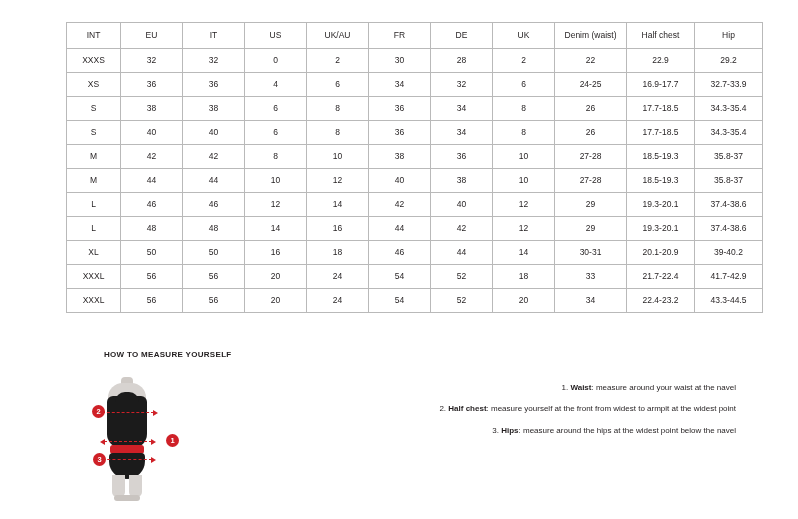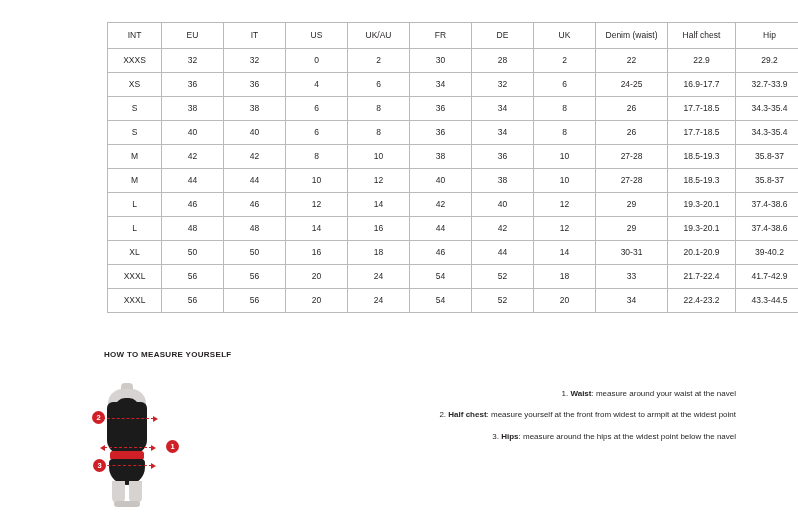--- a/index.html
+++ b/index.html
@@ -15,21 +15,20 @@
     position: relative;
     overflow: hidden;
   }
 
   
   .table-wrap {
     position: absolute;
     left: 66px;
     top: 22px;
     width: 666px;
-    margin-left: 41px;
   }
   table.size-table {
     border-collapse: collapse;
     width: 666px;
     table-layout: fixed;
   }
   table.size-table th,
   table.size-table td {
     border: 1px solid #b9b9b9;
     height: 23px;
@@ -63,21 +62,21 @@
     position: absolute;
     left: 66px;
     top: 350px;
     width: 670px;
   }
   .measure-title {
     font-size: 8px;
     font-weight: bold;
     letter-spacing: 0.3px;
     color: #231f20;
-    margin-bottom: 22px;
+    margin-bottom: 16px;
     padding-left: 38px;
   }
   .measure-body {
     display: flex;
     align-items: flex-start;
   }
   .figure-col {
     width: 110px;
     flex: 0 0 110px;
     position: relative;

